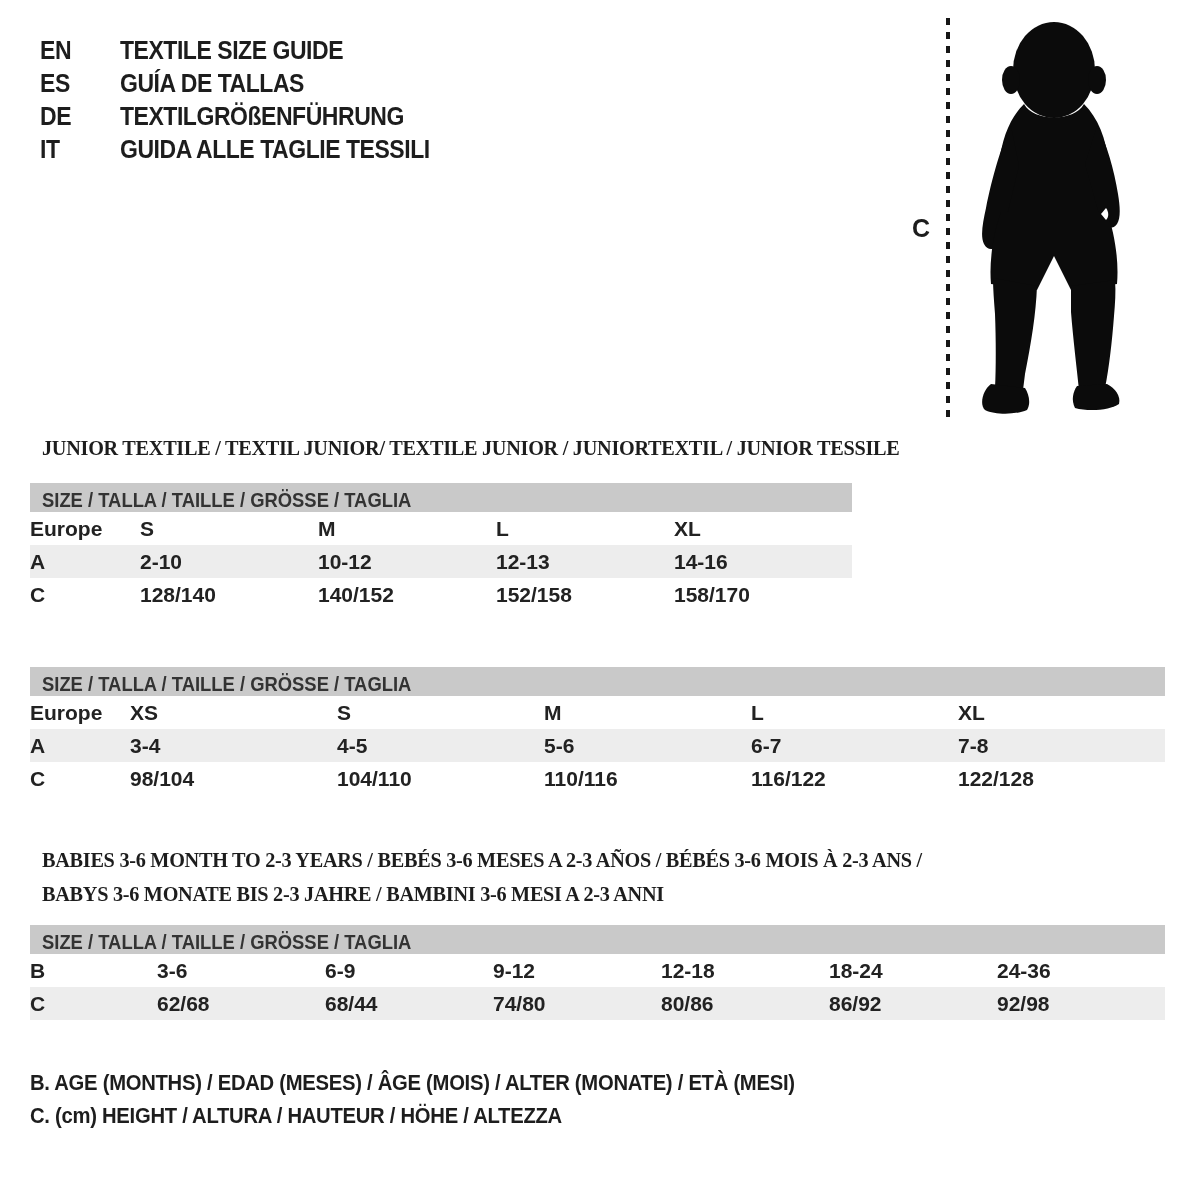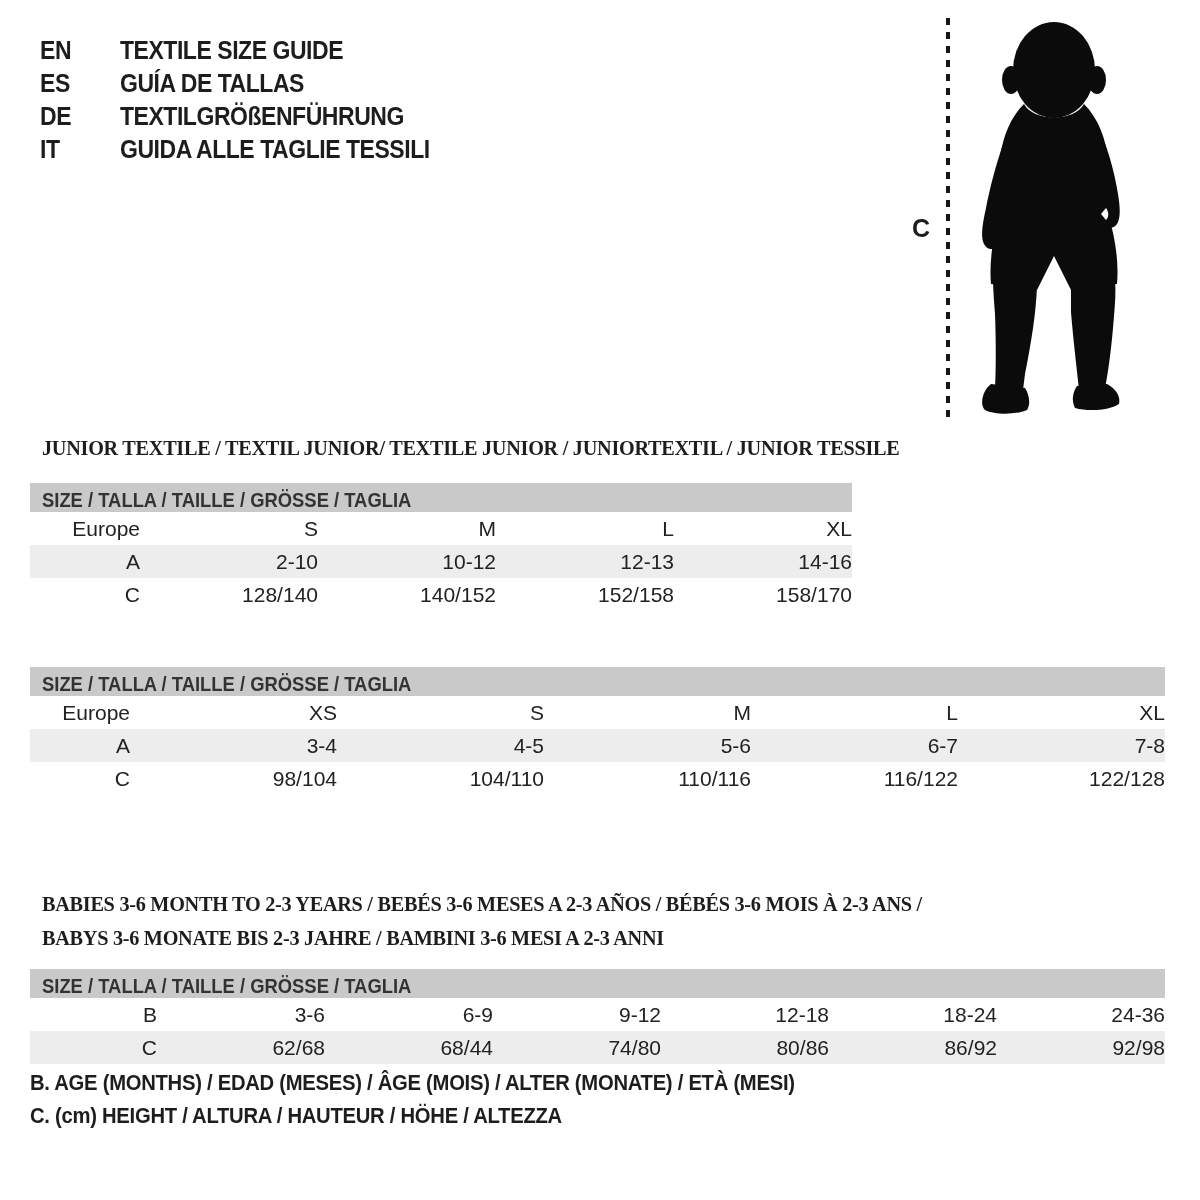--- a/index.html
+++ b/index.html
@@ -18,29 +18,29 @@
   .figure{position:absolute;left:900px;top:10px;width:266px;height:420px;}
   .measure-line{position:absolute;left:46px;top:8px;width:4px;height:400px;
     background:repeating-linear-gradient(to bottom,#161616 0 7px,transparent 7px 14px);}
   .measure-label{position:absolute;left:12px;top:204px;font-size:25px;font-weight:700;}
   .silhouette{position:absolute;left:66px;top:10px;width:176px;height:402px;}
 
   
   .section{position:absolute;left:30px;}
   #sec-junior{top:436px;width:822px;}
   #sec-children{top:644px;width:1135px;}
-  #sec-babies{top:892px;width:1135px;}
+  #sec-babies{top:848px;width:1135px;}
   .sec-title{font-size:22px;font-weight:700;line-height:24px;margin-left:12px;letter-spacing:-0.3px;font-family:Liberation Serif, serif;}
   .sec-title.two-line{line-height:34px;margin-top:-5px;}
   .sub{font-size:0.62em;vertical-align:-0.18em;}
   .size-bar{height:29px;background:#c9c9c9;margin-top:23px;display:flex;align-items:flex-end;
     padding-left:12px;box-sizing:border-box;font-size:20px;font-weight:700;color:#333;}
   #sec-babies .size-bar{margin-top:14px;}
   table.size-table{width:100%;border-collapse:collapse;table-layout:fixed;font-size:21px;color:#222;}
-  table.size-table td{height:33px;padding:0;text-align:right;font-weight:400;vertical-align:middle;}
+  table.size-table td{height:33px;padding:0;text-align:left;font-weight:700;vertical-align:middle;}
   td.rowlabel{text-align:left;padding-left:12px;}
   tr.stripe{background:#ededed;}
 
   
   .notes{position:absolute;left:30px;top:1066px;font-size:22px;font-weight:700;line-height:33px;letter-spacing:-0.3px;}
 </style>
 </head>
 <body>
 
 <div class="page">

